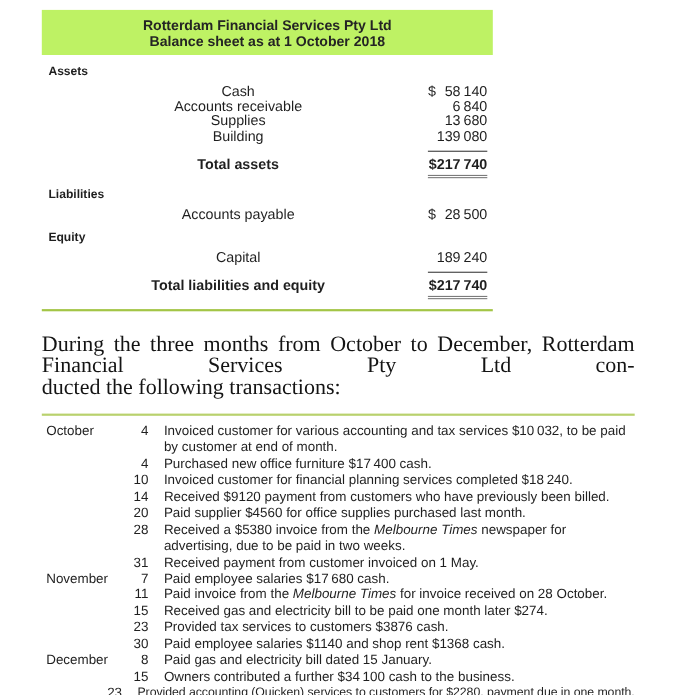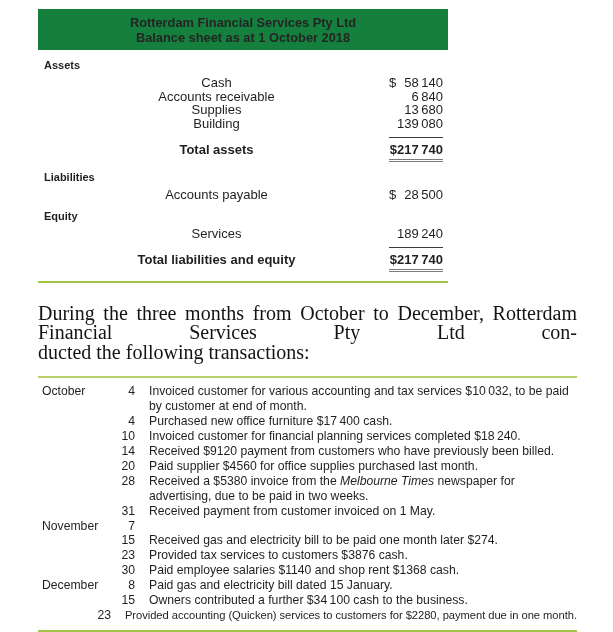--- a/index.html
+++ b/index.html
@@ -13,21 +13,21 @@
   .page { position: relative; width: 613px; height: 632px; }
 
   
   .bs {
     margin: 9px 0 0 38px;
     width: 410px;
     border-bottom: 2px solid #a3c546;
     padding-bottom: 9px;
   }
   .bs-header {
-    background: #15803d;
+    background: #bef264;
     text-align: center;
     padding: 6px 0 5px 0;
   }
   .bs-title {
     font-weight: bold;
     font-size: 12.8px;
     line-height: 15px;
     color: #242424;
   }
   .bs-body { padding: 0 5px 0 6px; }
@@ -144,21 +144,21 @@
         <span class="bs-label">Accounts payable</span>
         <span class="bs-val">
           <span class="cur">$</span>
           <span class="amt">28 500</span>
         </span>
       </div>
 
       <div class="bs-heading">Equity</div>
 
       <div class="bs-row">
-        <span class="bs-label">Services</span>
+        <span class="bs-label">Capital</span>
         <span class="bs-val rule-under">
           <span class="amt">189 240</span>
         </span>
       </div>
 
       <div class="bs-row total-row">
         <span class="bs-label">Total liabilities and equity</span>
         <span class="bs-val rule-dbl">
           <span class="amt">$217 740</span>
         </span>
@@ -206,20 +206,26 @@
     </div>
     <div class="tx-entry">
       <span class="tx-month"></span>
       <span class="tx-day">31</span>
       <span class="tx-desc">Received payment from customer invoiced on 1 May.</span>
     </div>
 
     <div class="tx-entry">
       <span class="tx-month">November</span>
       <span class="tx-day">7</span>
+      <span class="tx-desc">Paid employee salaries $17 680 cash.</span>
+    </div>
+    <div class="tx-entry">
+      <span class="tx-month"></span>
+      <span class="tx-day">11</span>
+      <span class="tx-desc"><span>Paid invoice from the </span><em>Melbourne Times</em><span> for invoice received on 28 October.</span></span>
     </div>
     <div class="tx-entry">
       <span class="tx-month"></span>
       <span class="tx-day">15</span>
       <span class="tx-desc">Received gas and electricity bill to be paid one month later $274.</span>
     </div>
     <div class="tx-entry">
       <span class="tx-month"></span>
       <span class="tx-day">23</span>
       <span class="tx-desc">Provided tax services to customers $3876 cash.</span>

